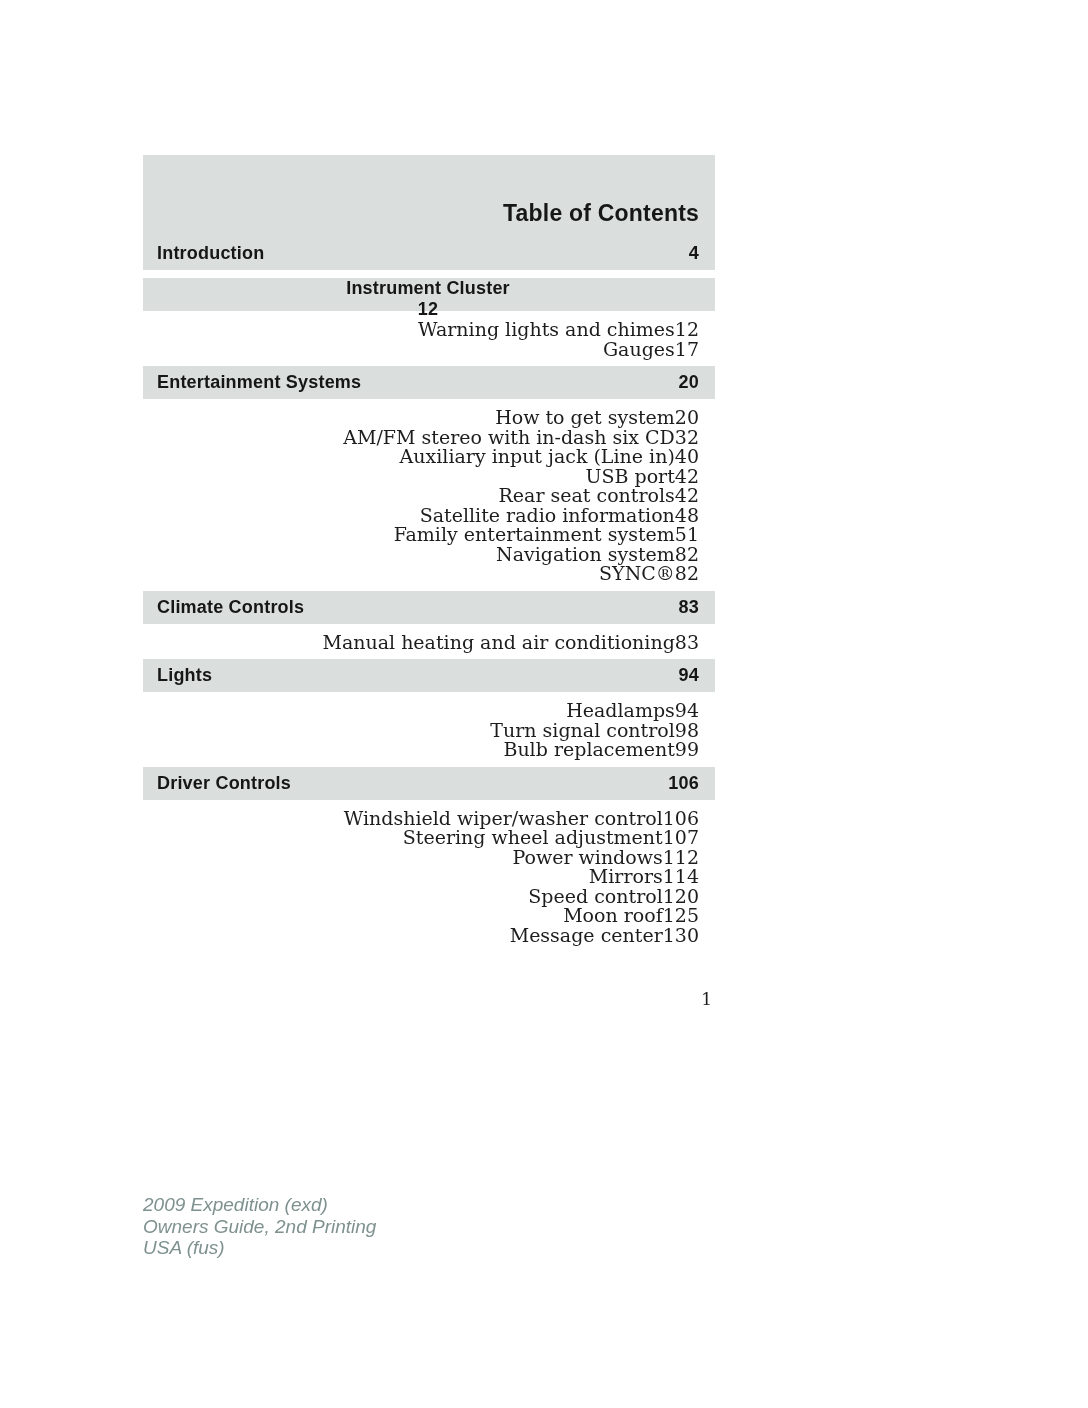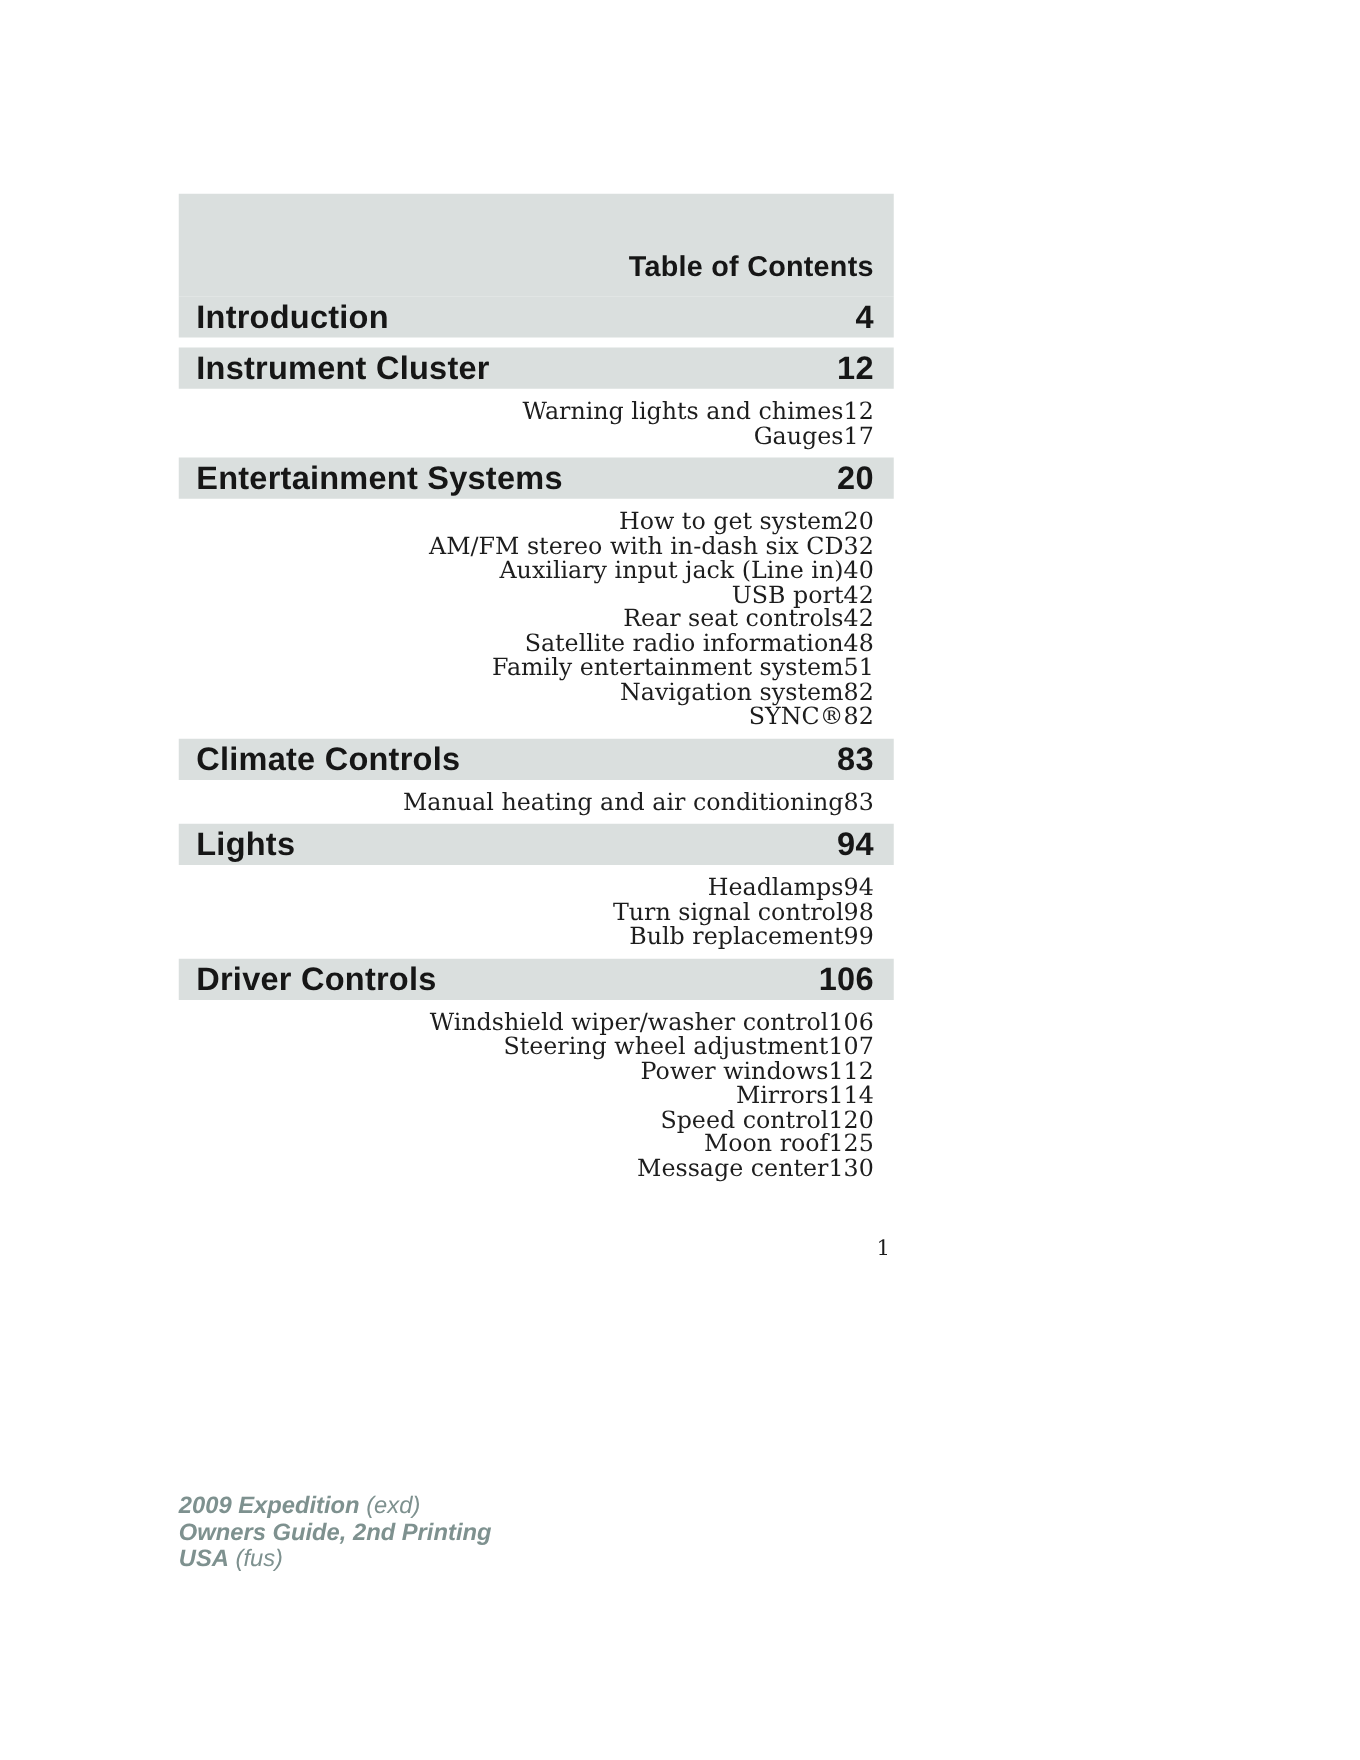--- a/index.html
+++ b/index.html
@@ -35,25 +35,25 @@
     letter-spacing: 0.2px;
   }
   .section-bar {
     box-sizing: border-box;
     height: 33px;
     background: var(--band, #dadfde);
     display: flex;
     align-items: center;
     justify-content: space-between;
     padding: 0 16px 0 14px;
-    font-size: 26px;
+    font-size: 18px;
     font-weight: bold;
     letter-spacing: 0.2px;
   }
-  .section-bar + .section-bar { margin-top: 8px; }
+  .section-bar + .section-bar { margin-top: 8px; flex-direction: column; }
   .sub-list {
     box-sizing: border-box;
     padding: 9px 16px 7px 38px;
   }
   .sub-row {
     display: flex;
     justify-content: flex-end;
     align-items: baseline;
     font-family: "DejaVu Serif", serif;
     font-size: 19px;
@@ -71,21 +71,21 @@
   }
   .footer {
     position: absolute;
     left: 143px;
     top: 1194px;
     font-size: 19px;
     line-height: 21.5px;
     font-style: italic;
     color: var(--footer, #7e918f);
   }
-  .footer .b { font-weight: bold; margin-top: 19px; }
+  .footer .b { font-weight: normal; margin-top: 19px; }
   .footer .reg { font-weight: normal; text-align: center; }
 </style>
 </head>
 <body>
 
 <div class="toc">
   <div class="title-block">
     <span class="title">Table of Contents</span>
   </div>
   <div id="sections">

